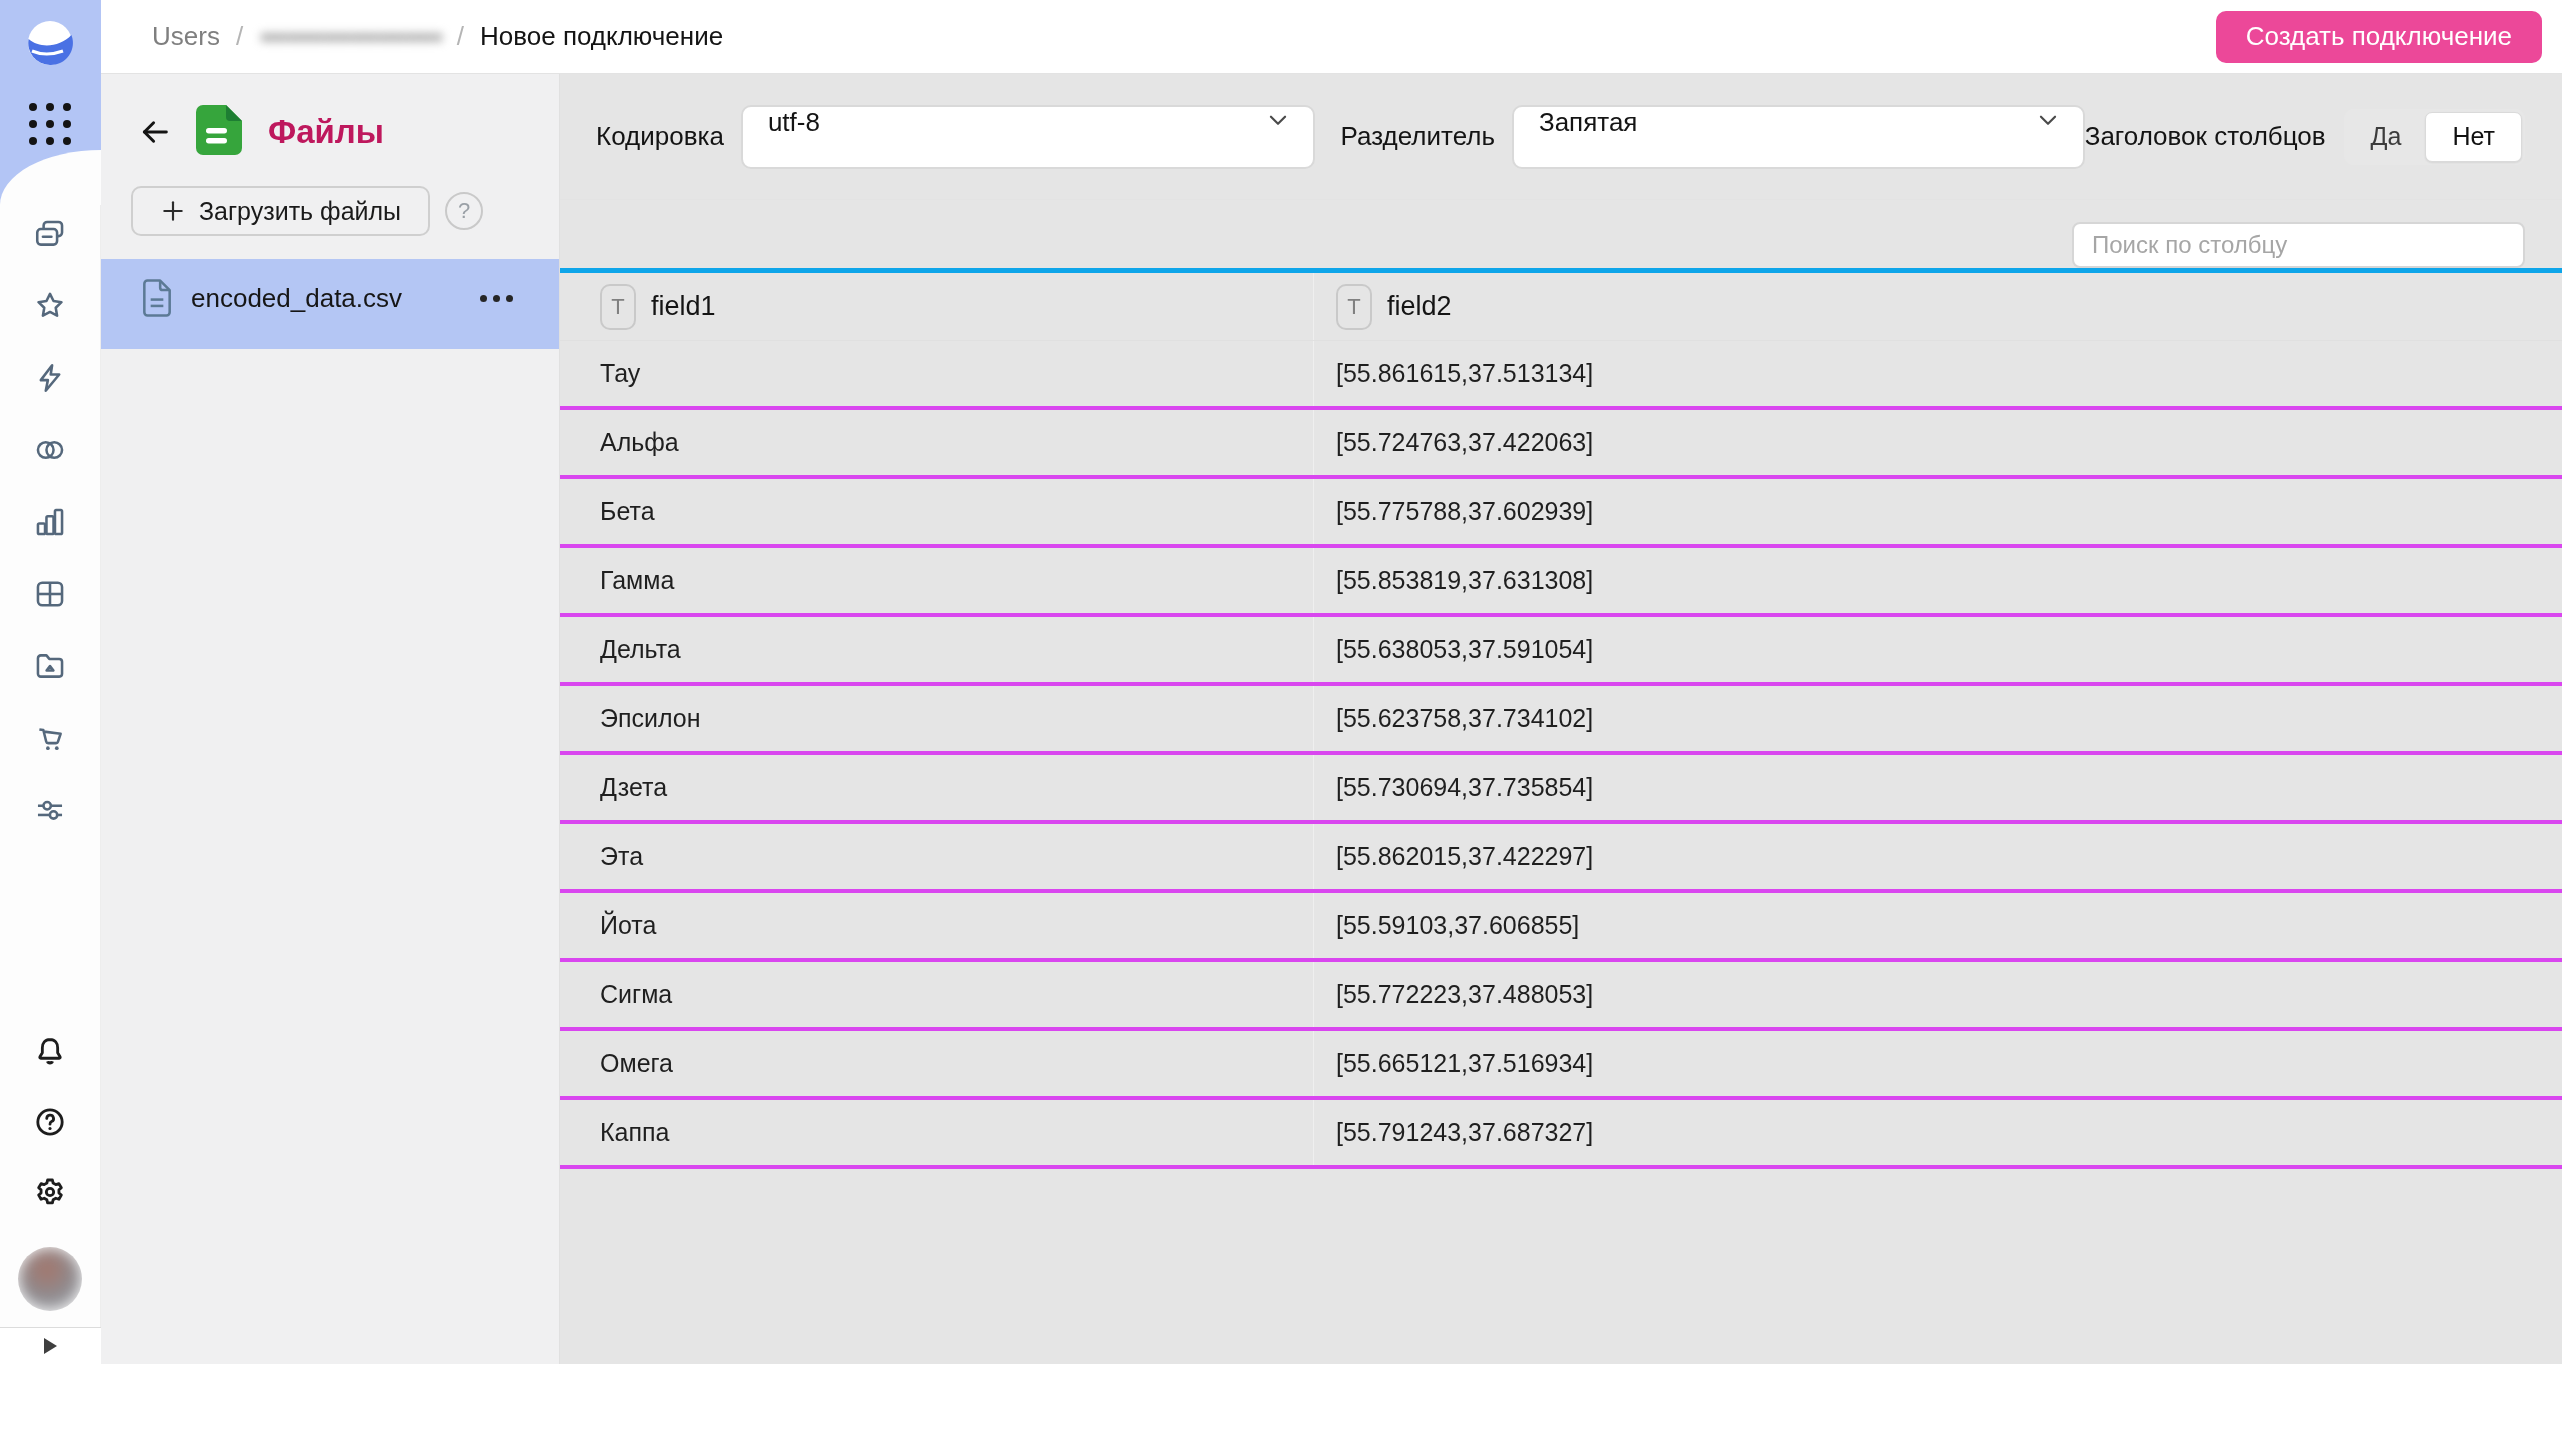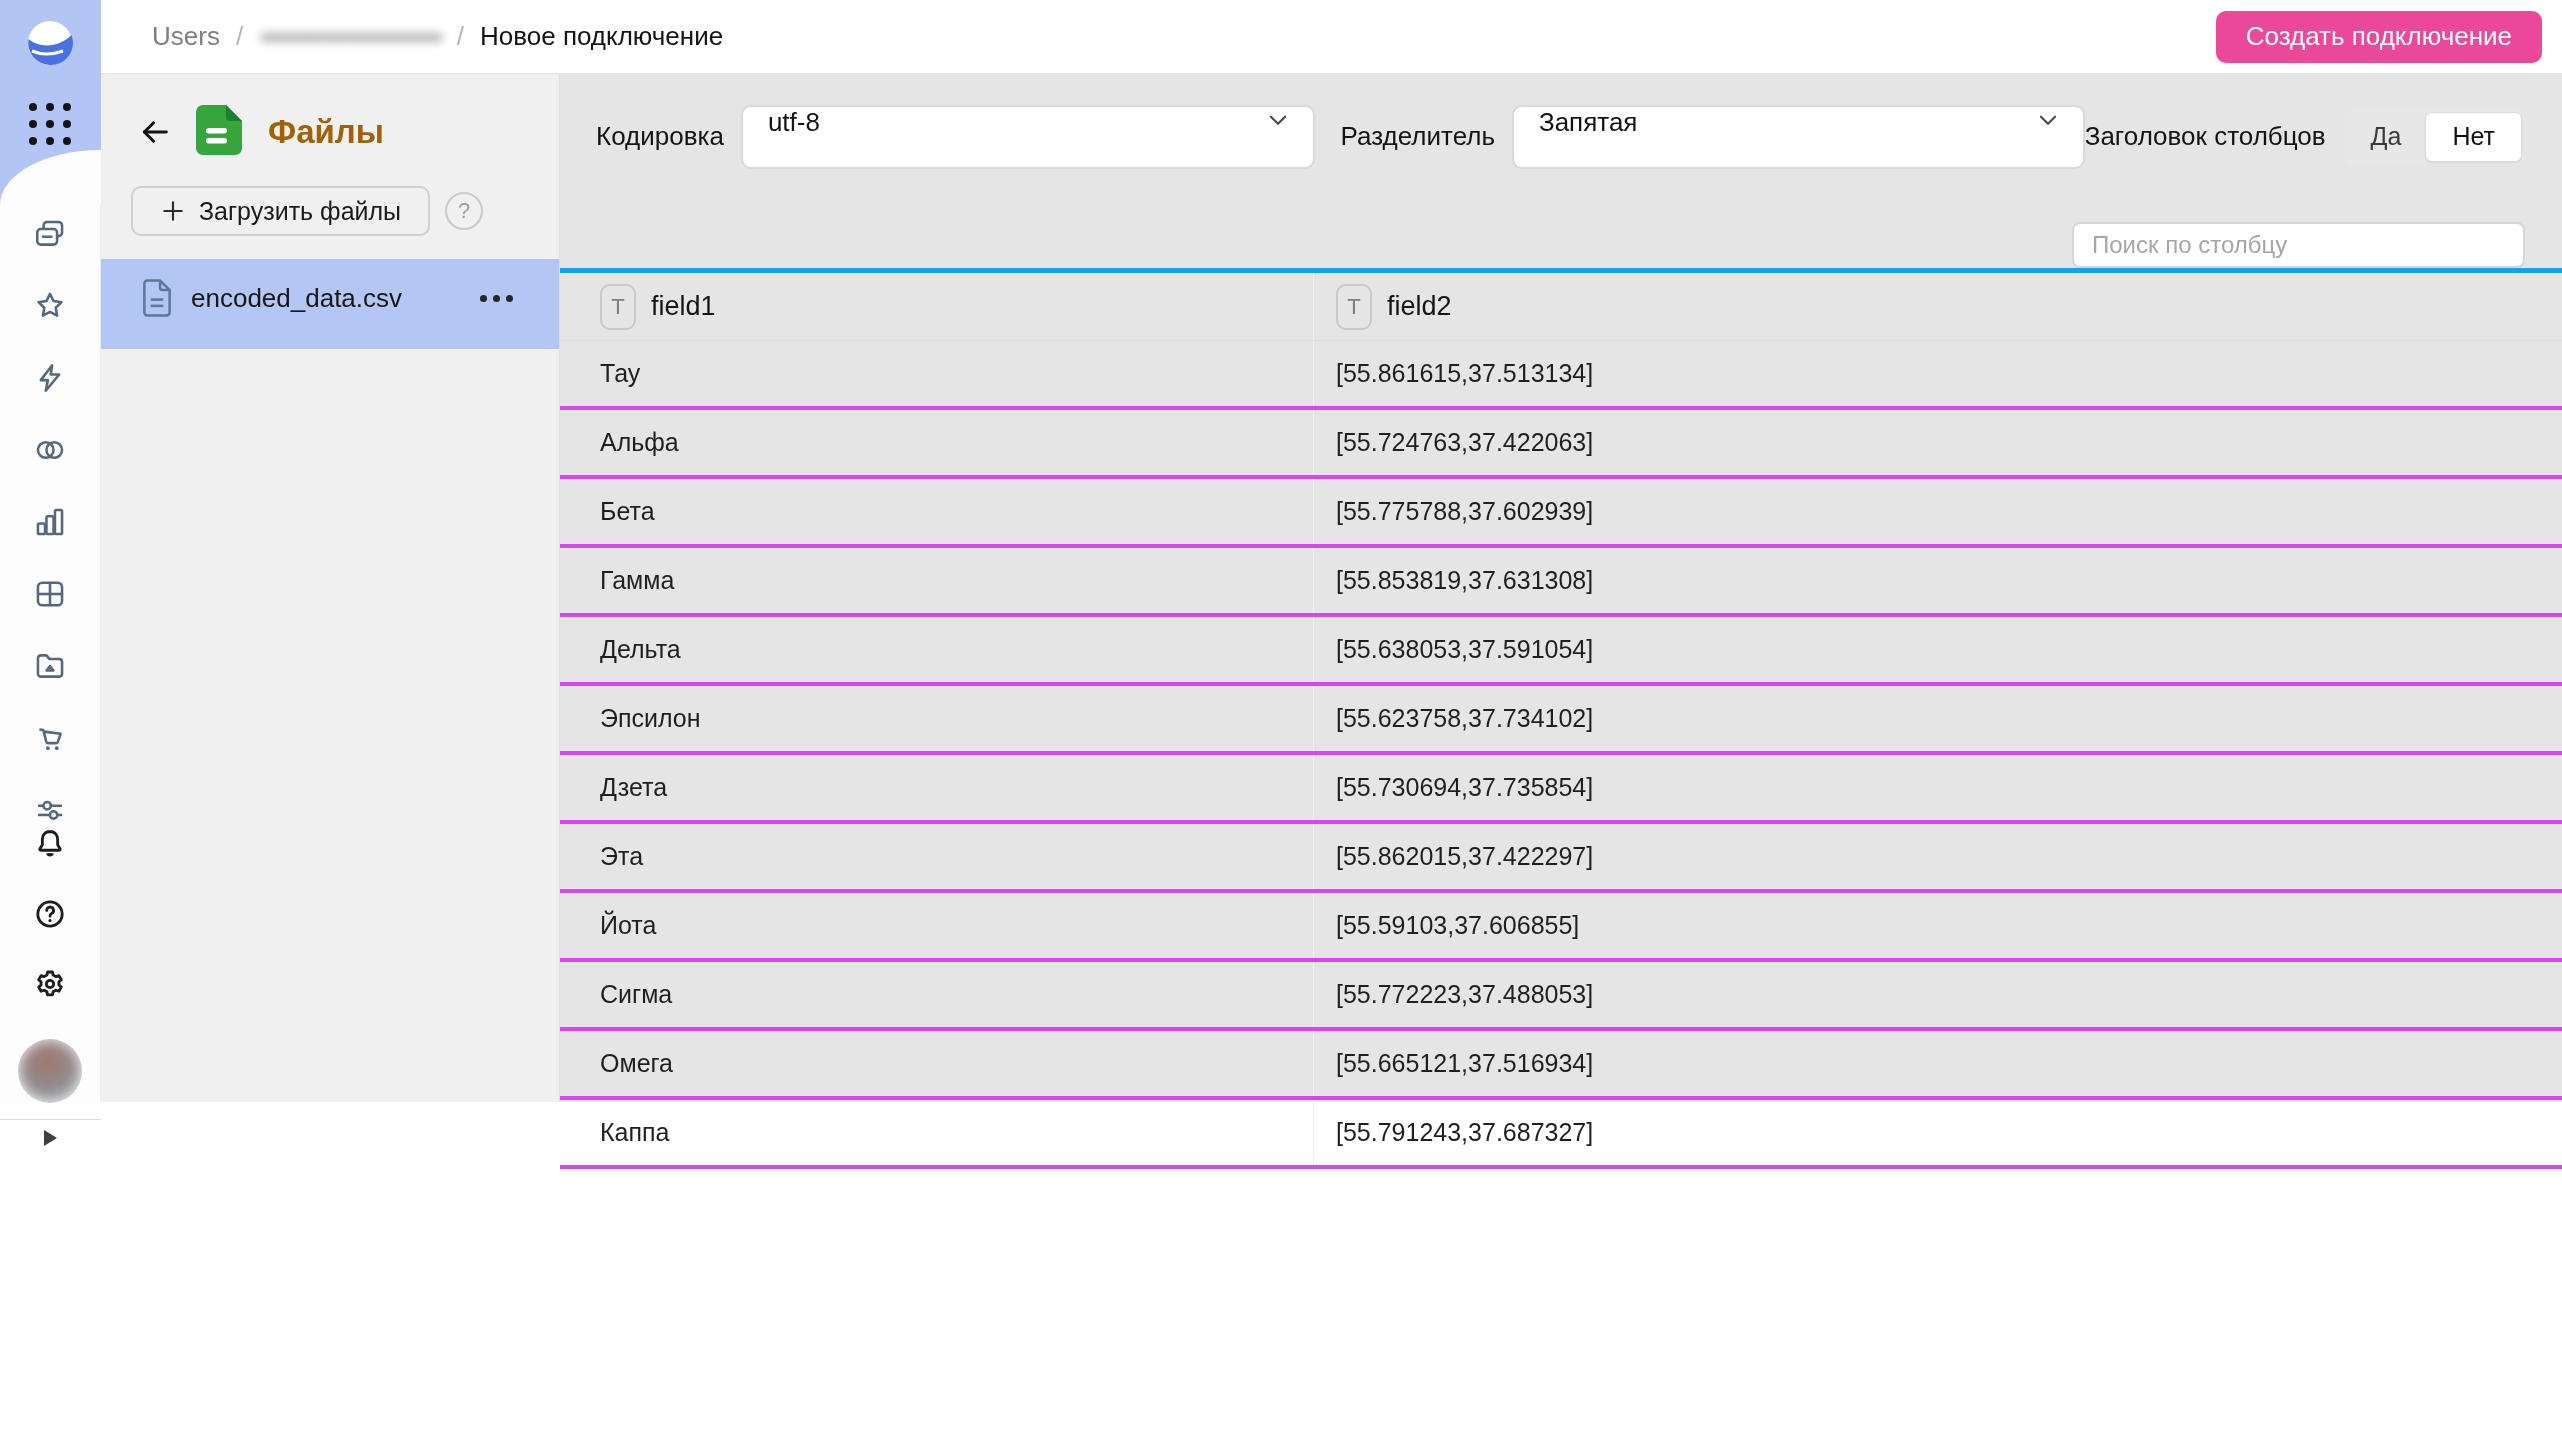--- a/index.html
+++ b/index.html
@@ -1,18 +1,18 @@
 <!DOCTYPE html>
 <html><head>
 <meta charset="utf-8">
 <style>
   * { margin:0; padding:0; box-sizing:border-box; }
   html,body { width:2562px; height:1442px; overflow:hidden; }
   body { font-family:"Liberation Sans", sans-serif; background:#fff; color:#1a1a1a; }
-  .app { display:flex; width:2562px; height:1102px; }
+  .app { display:flex; width:2562px; height:1364px; }
 
   
   .sidebar { width:101px; flex:0 0 101px; background:#fdfdfd; display:flex; flex-direction:column; align-items:center; border-right:1px solid #ededed; position:relative; }
   .sb-top { position:relative; width:101px; height:205px; flex:0 0 205px; }
   .sb-top-blue { position:absolute; inset:0; background:#b3c5f5; }
   .sb-top-curve { position:absolute; left:0; top:150px; width:101px; height:55px; background:#fdfdfd; border-top-left-radius:101px 55px; }
   .logo { position:absolute; left:50%; transform:translateX(-50%); top:20px; }
   .dots-grid { position:absolute; left:50%; transform:translateX(-50%); top:103px; display:grid; grid-template-columns:repeat(3,8px); grid-gap:9px; }
   .dots-grid span { width:8px; height:8px; border-radius:50%; background:#141414; }
   .nav-stack { display:flex; flex-direction:column; align-items:center; gap:38px; margin-top:12px; }
@@ -34,21 +34,21 @@
   .crumb-current { color:#141414; }
   .create-btn { margin-left:auto; height:52px; padding:0 30px; background:#ec4899; color:#fff; font-size:26px; border:none; border-radius:10px; cursor:pointer; display:flex; align-items:center; }
 
   .lower-row { flex:1; display:flex; min-height:0; }
 
   
   .files-panel { width:459px; flex:0 0 459px; background:#f0f0f1; border-right:1px solid #e0e0e0; display:flex; flex-direction:column; }
   .fp-header { display:flex; align-items:center; padding:30px 0 0 36px; height:85px; flex:0 0 85px; }
   .back-btn { width:36px; height:36px; display:flex; align-items:center; justify-content:center; cursor:pointer; }
   .fp-green-icon { margin-left:23px; }
-  .fp-title { margin-left:26px; font-size:33px; font-weight:700; color:#a16207; }
+  .fp-title { margin-left:26px; font-size:33px; font-weight:700; color:#be185d; }
   .fp-upload-row { display:flex; align-items:center; padding-left:30px; margin-top:27px; height:50px; flex:0 0 50px; }
   .upload-btn { height:50px; display:flex; align-items:center; gap:13px; padding:0 27px; border:2px solid #cfcfcf; border-radius:10px; background:transparent; font-size:25px; color:#1a1a1a; cursor:pointer; }
   .help-circle { width:38px; height:38px; border:2px solid #c9c9c9; border-radius:50%; color:#9aa0a6; font-size:22px; display:flex; align-items:center; justify-content:center; margin-left:15px; cursor:pointer; }
   .file-list { margin-top:23px; }
   .file-row { height:90px; display:flex; align-items:center; padding:0 46px 12px 40px; cursor:pointer; }
   .file-row.selected { background:#b4c6f4; }
   .file-name { margin-left:18px; font-size:26px; color:#161616; }
   .more-dots { margin-left:auto; display:flex; gap:6px; cursor:pointer; }
   .more-dots i { width:7px; height:7px; border-radius:50%; background:#262626; }
 

